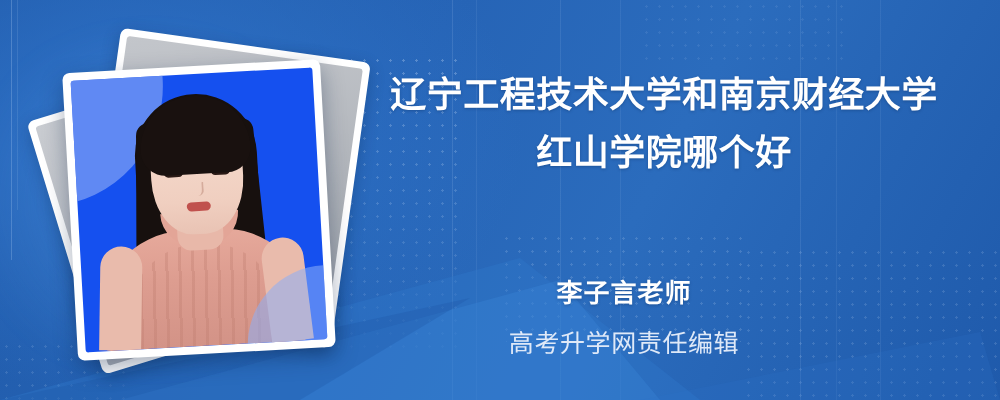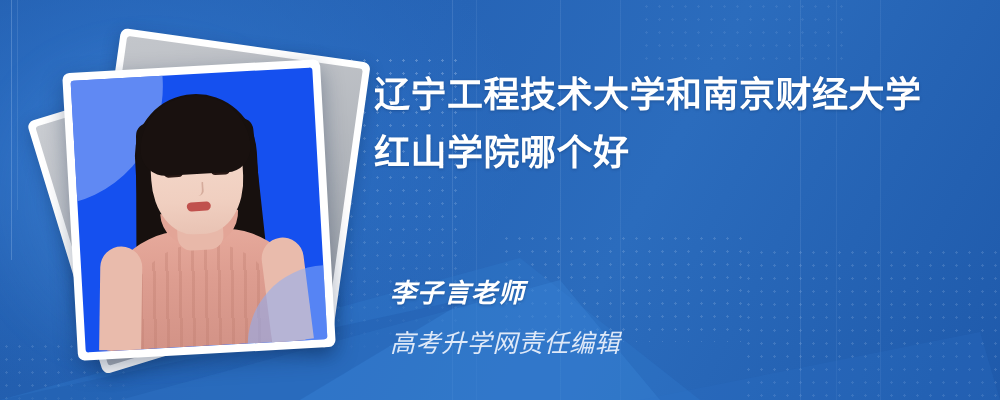--- a/index.html
+++ b/index.html
@@ -277,40 +277,40 @@
   .arm-l { left: 50%; margin-left: -104px; transform: rotate(4deg); }
   .arm-r { left: 50%; margin-left: 62px;   transform: rotate(-4deg); }
 
   
   .content {
     position: absolute;
     left: 374px;
     top: 0;
     width: 600px;
     height: 400px;
+    text-align: center;
   }
   .title {
     position: absolute;
     left: 0;
     top: 66px;
     width: 580px;
     margin: 0;
     color: #ffffff;
     font-size: 36px;
     font-weight: bold;
     line-height: 58px;
     letter-spacing: .5px;
     text-shadow: 0 1px 3px rgba(10,40,85,0.35);
   }
   .byline {
     position: absolute;
-    left: 16px;
+    left: 0;
     top: 272px;
     width: 500px;
-    font-style: italic;
   }
   .author-name {
     margin: 0;
     color: #ffffff;
     font-size: 26px;
     font-weight: bold;
     letter-spacing: 1px;
     text-shadow: 0 1px 3px rgba(10,40,85,0.35);
   }
   .author-role {

